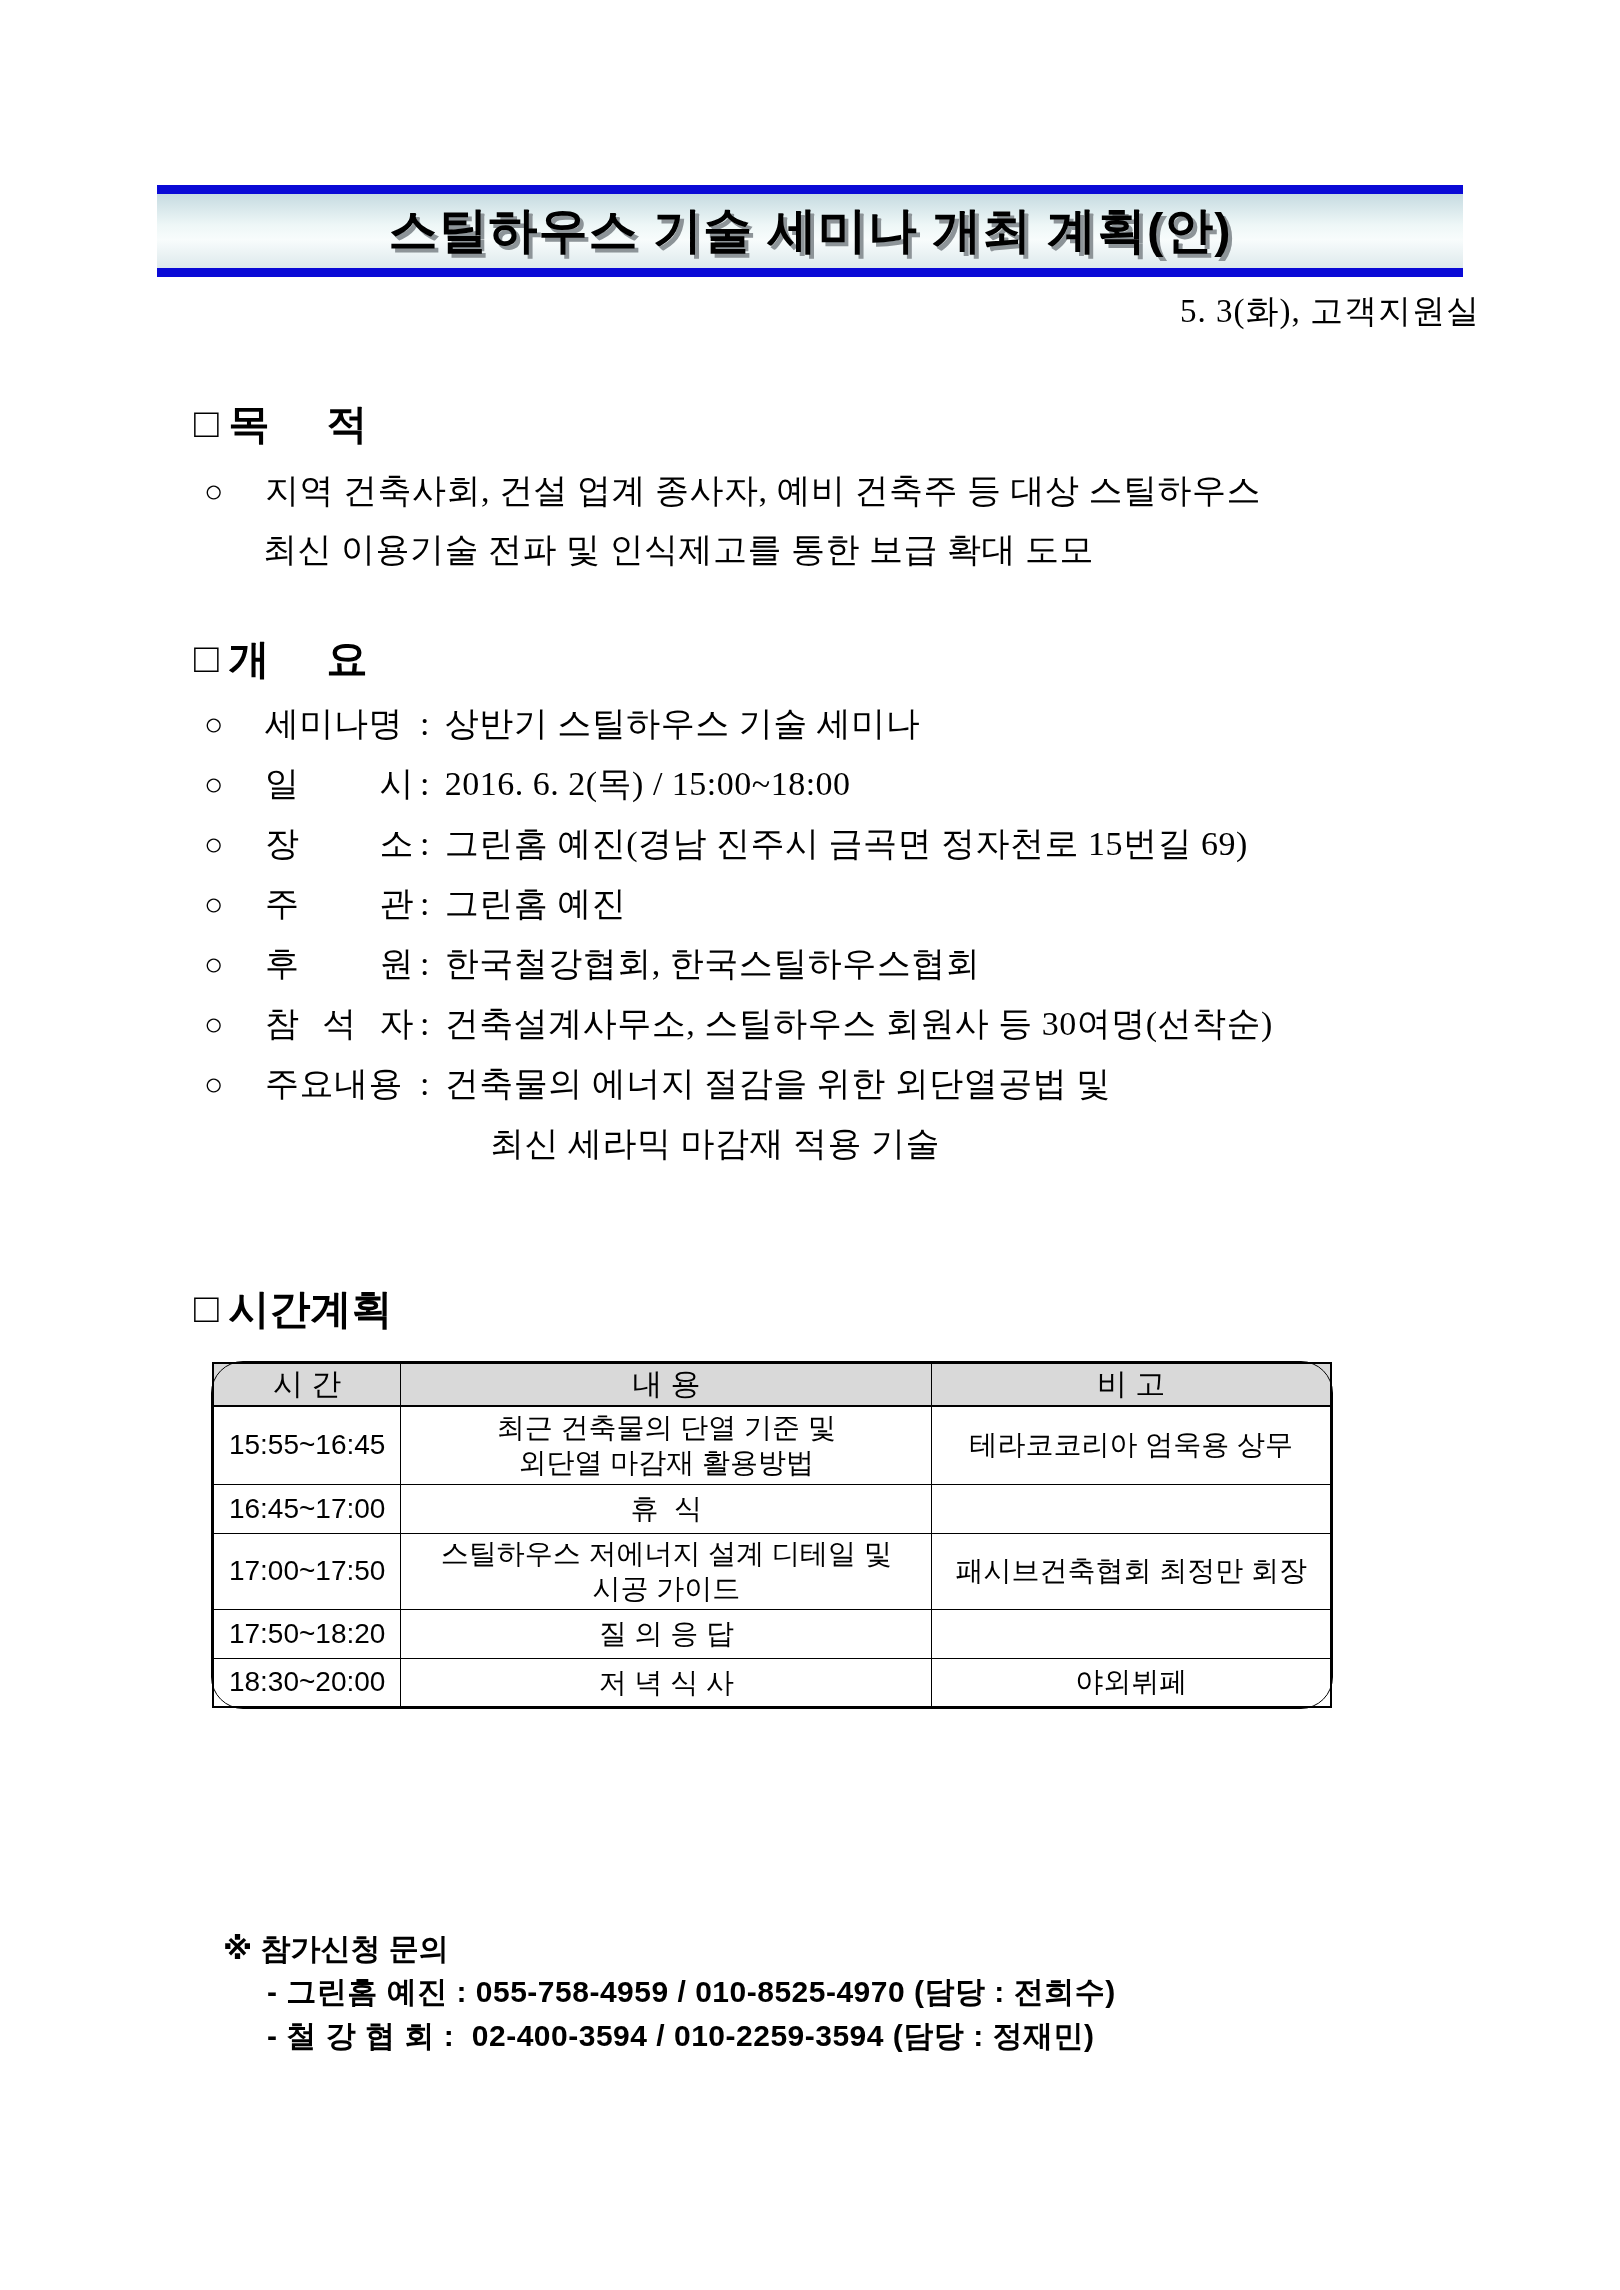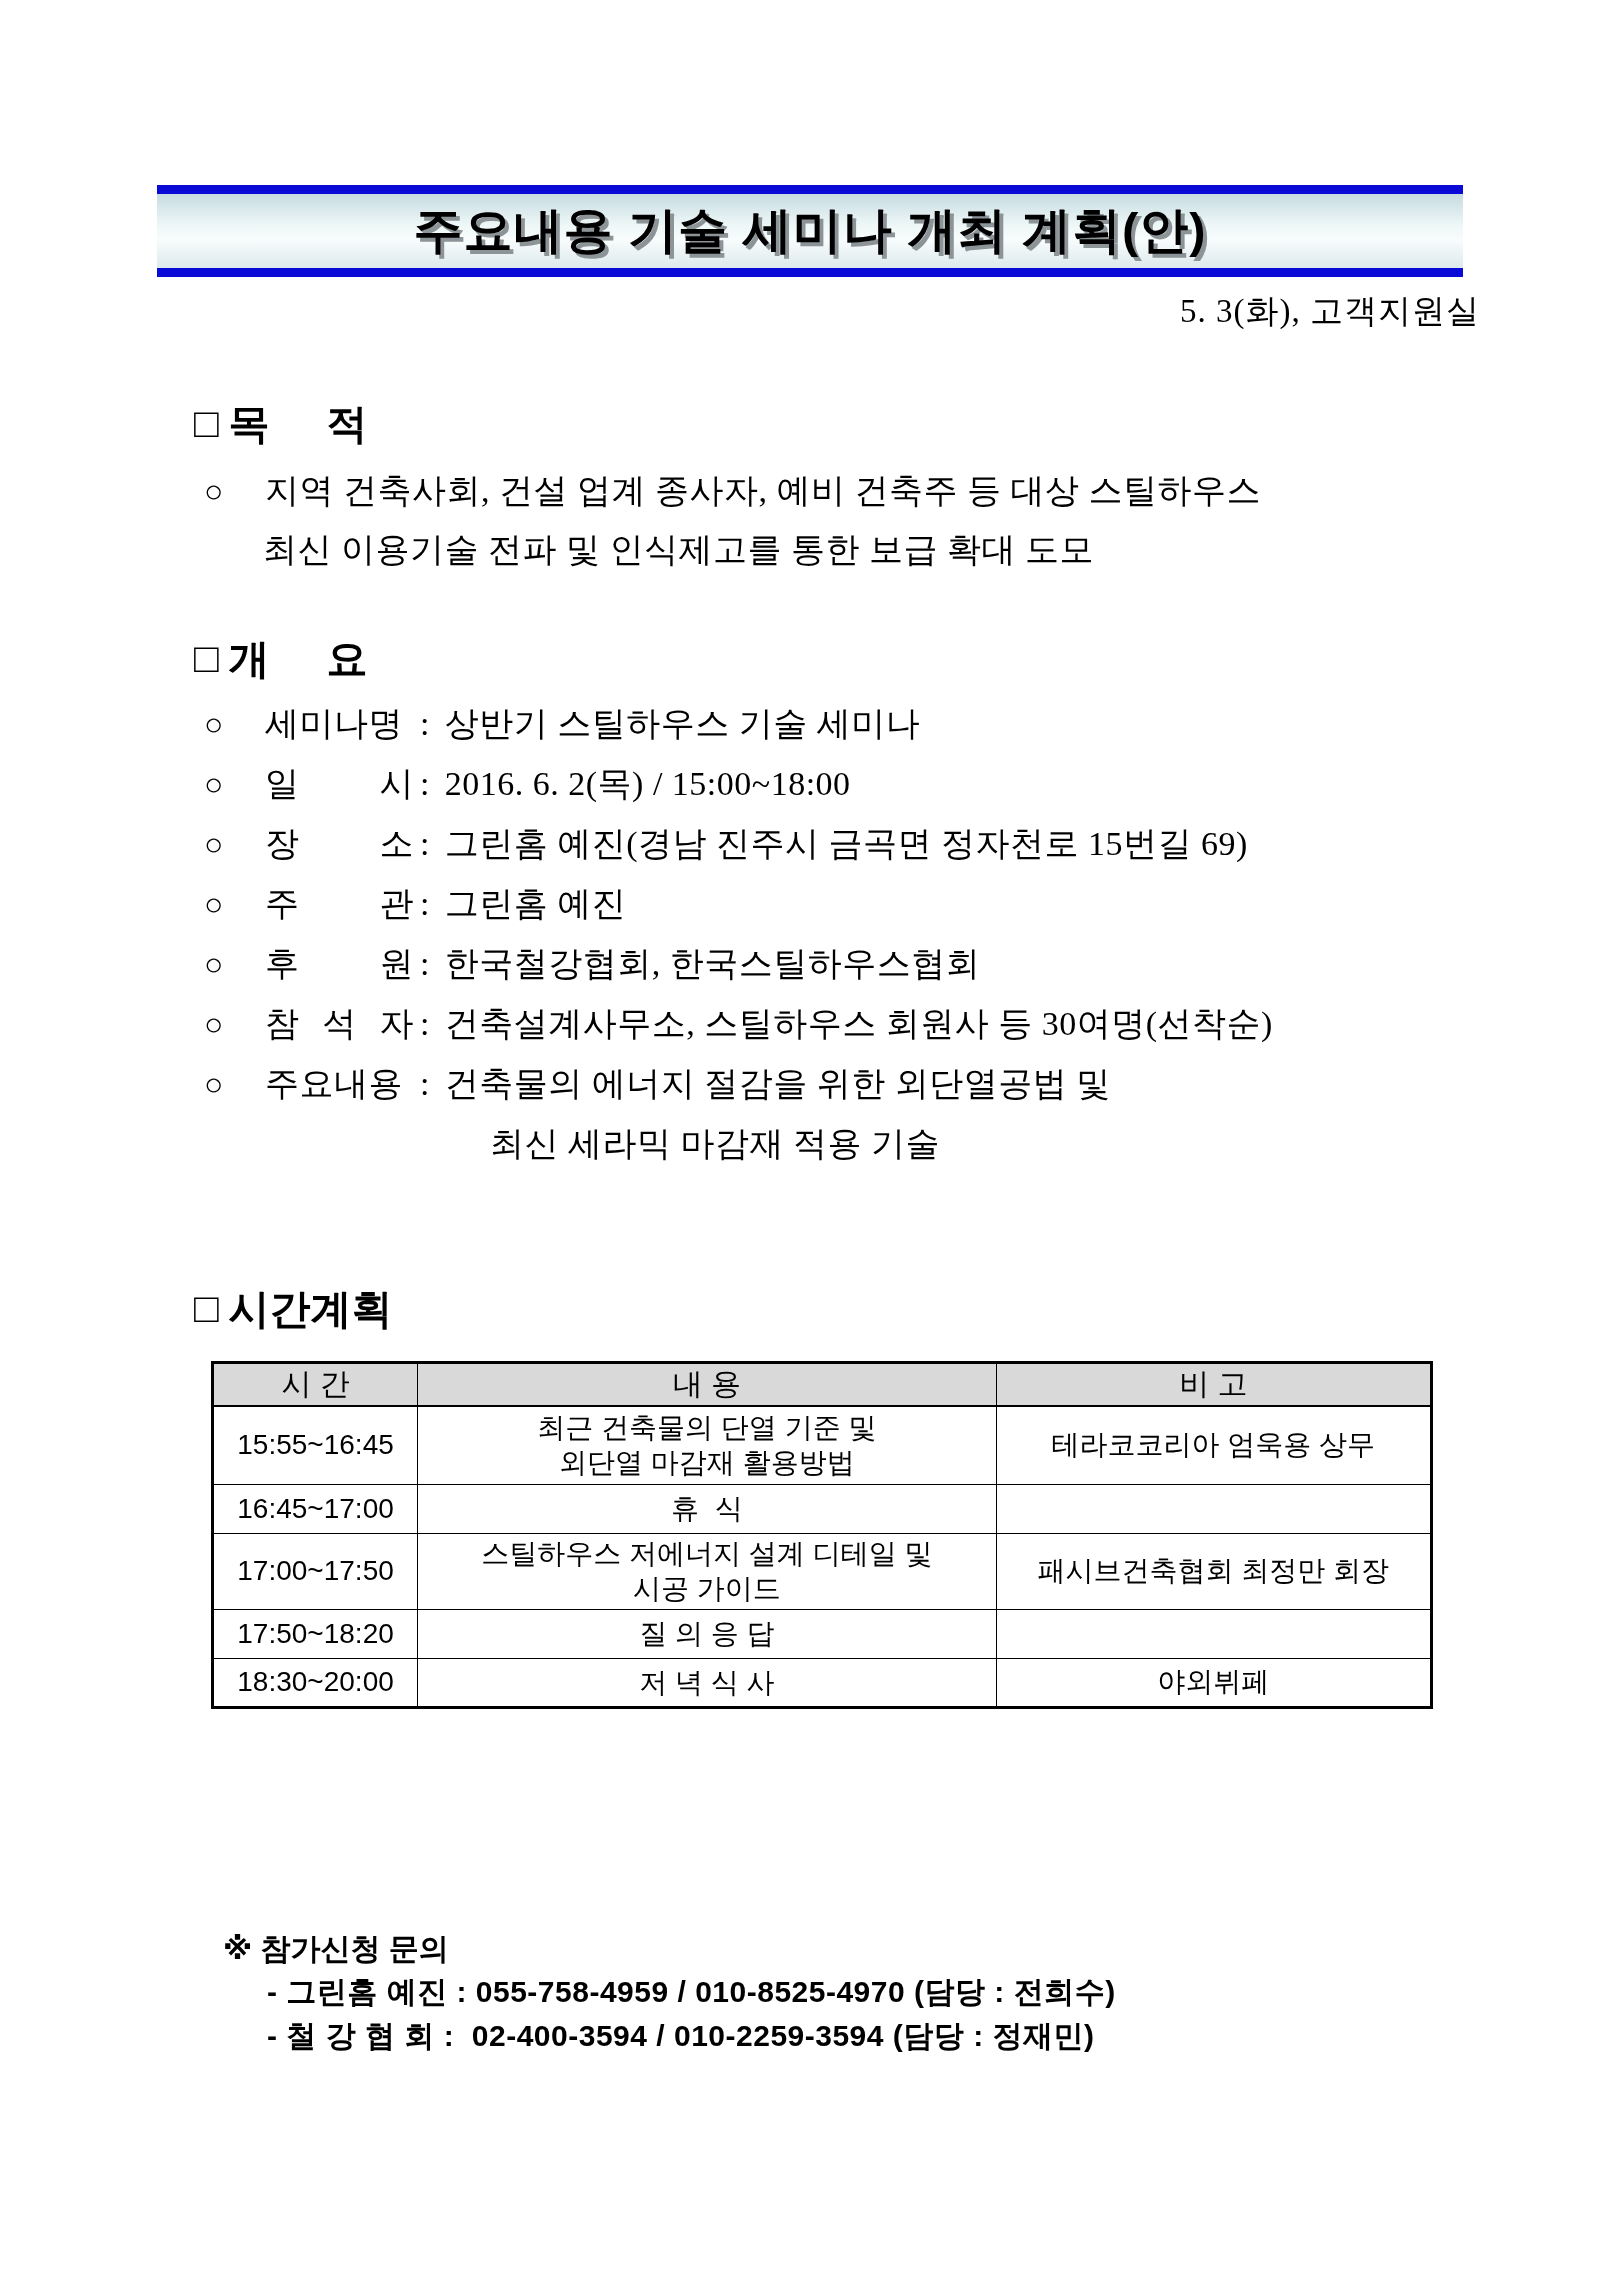--- a/index.html
+++ b/index.html
@@ -65,24 +65,24 @@
              padding-left: 286px; }
 
   .note-line {
     position: absolute; left: 233px; top: 1188px;
     font-family: "Liberation Sans", "DejaVu Sans", sans-serif;
     font-size: 29px; font-weight: 700; white-space: pre; letter-spacing: 0.5px;
   }
 
   
   .sched-table {
-    position: absolute; left: 212px; top: 1362px; width: 1220px;
+    position: absolute; left: 212px; top: 1362px; width: 1120px;
     border-collapse: collapse; table-layout: fixed;
     font-family: "Liberation Sans", "DejaVu Sans", sans-serif;
-    font-size: 28px; color: #000;
+    font-size: 28px; color: #000; border-radius: 31px;
   }
   .sched-table col.c-time { width: 16.8%; }
   .sched-table col.c-content { width: 47.5%; }
   .sched-table col.c-remark { width: 35.7%; }
   .sched-table th, .sched-table td {
     border: 1px solid #000; text-align: center; vertical-align: middle;
     white-space: pre; overflow: hidden; padding: 0 3.9px;
   }
   .sched-table { border: 2px solid #000; outline: 1px solid #000; }
   .sched-table thead th {
@@ -110,21 +110,21 @@
   .contact-line.l2 { top: 2016px; }
 </style>
 </head>
 <body>
 
 <div class="page">
 
   <div class="banner">
     <div class="bar"></div>
     <div class="band">
-      <h1>주요내용 기술 세미나 개최 계획(안)</h1>
+      <h1>스틸하우스 기술 세미나 개최 계획(안)</h1>
     </div>
     <div class="bar"></div>
   </div>
 
   <div class="date-line">5. 3(화), 고객지원실</div>
 
   <div class="sec-head" style="top: 397px;">
     <span class="sq">□</span>
     <span>목     적</span>
   </div>

